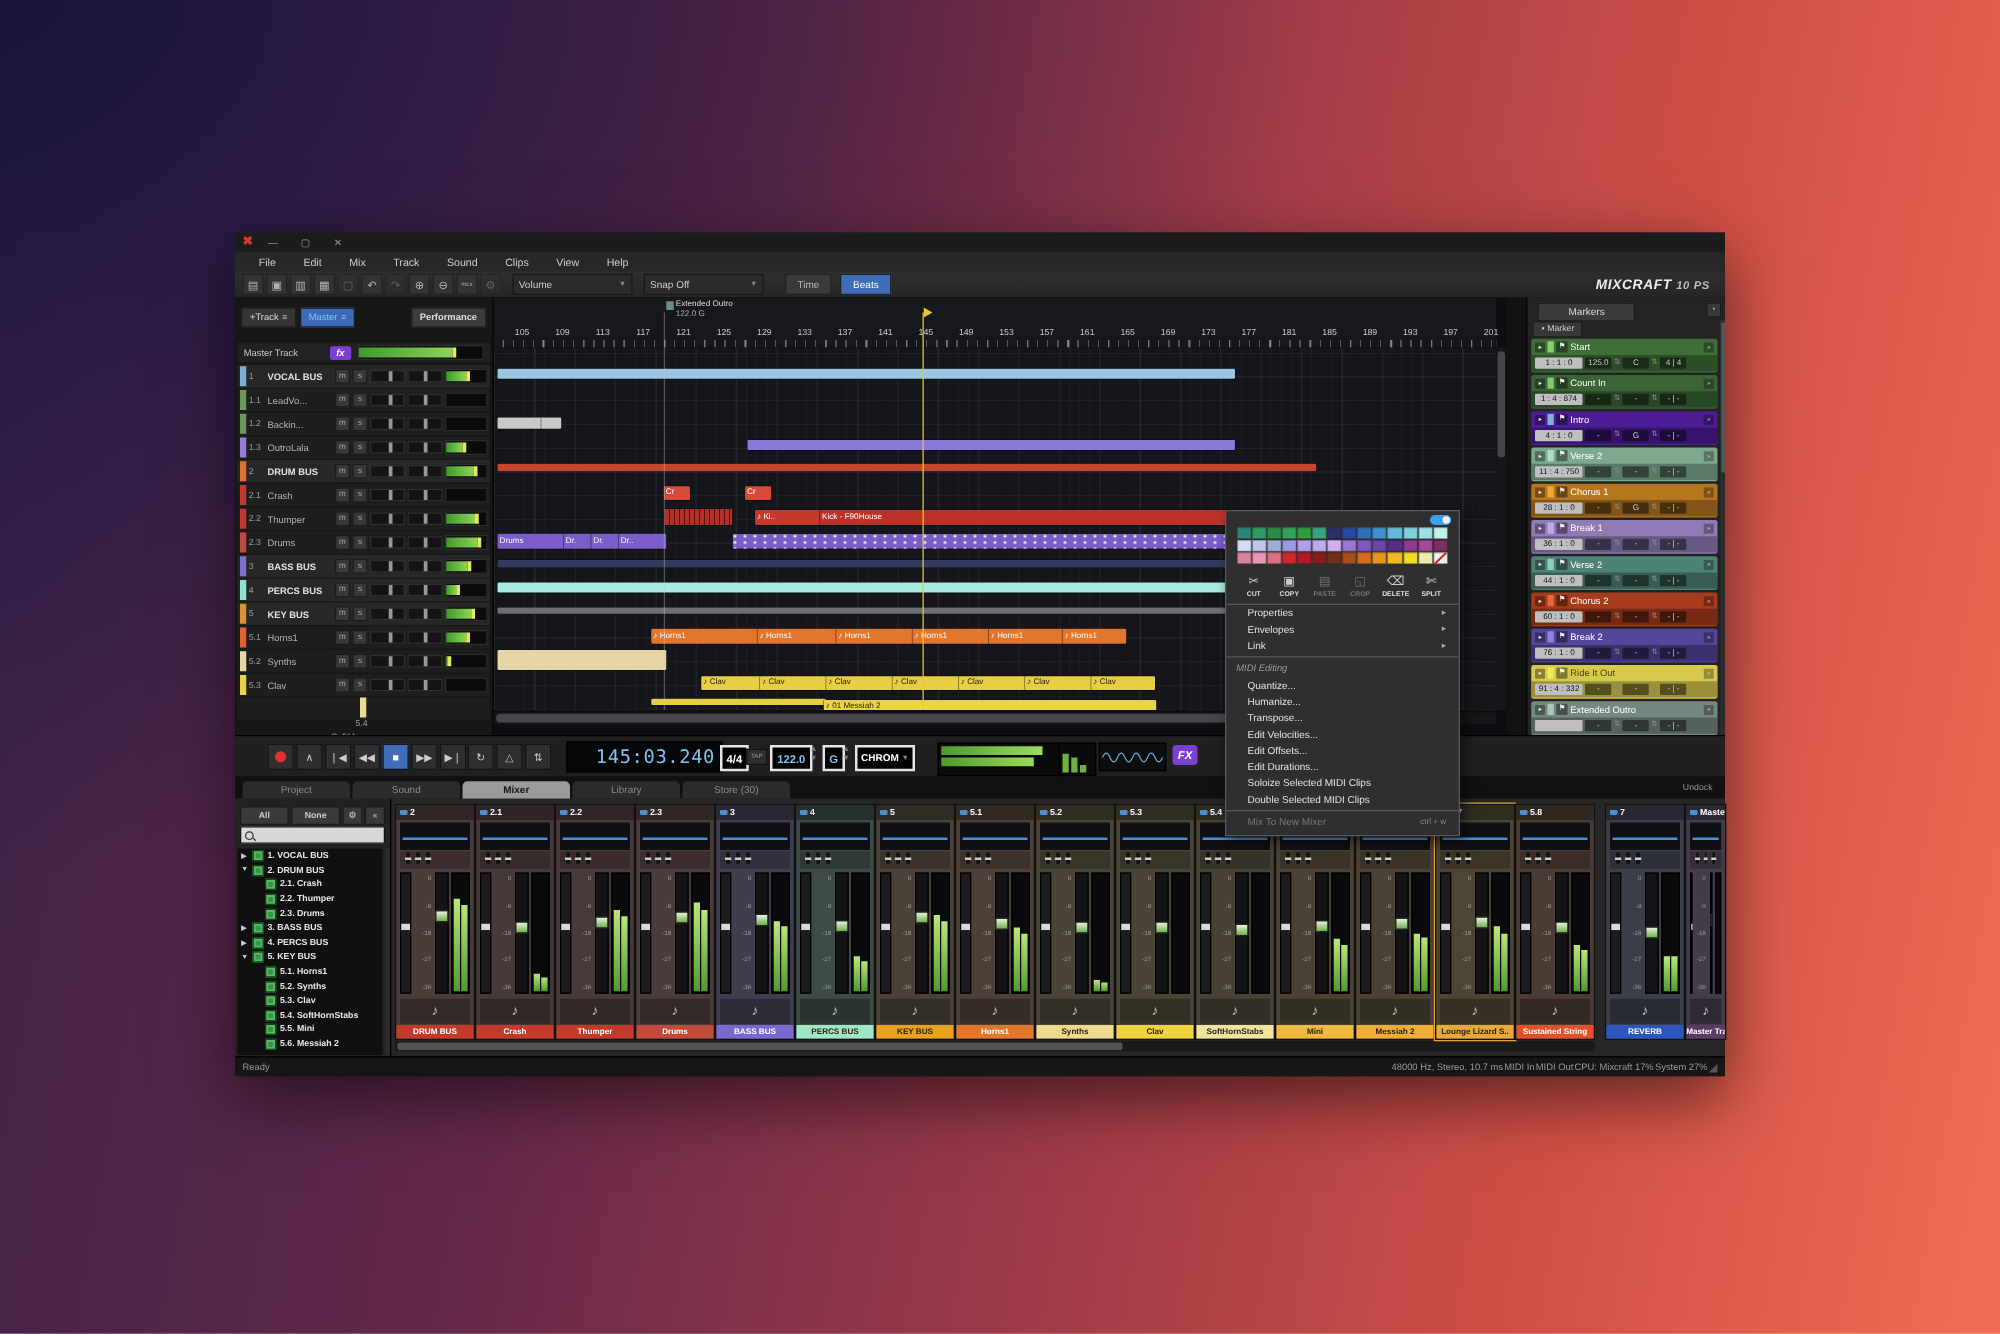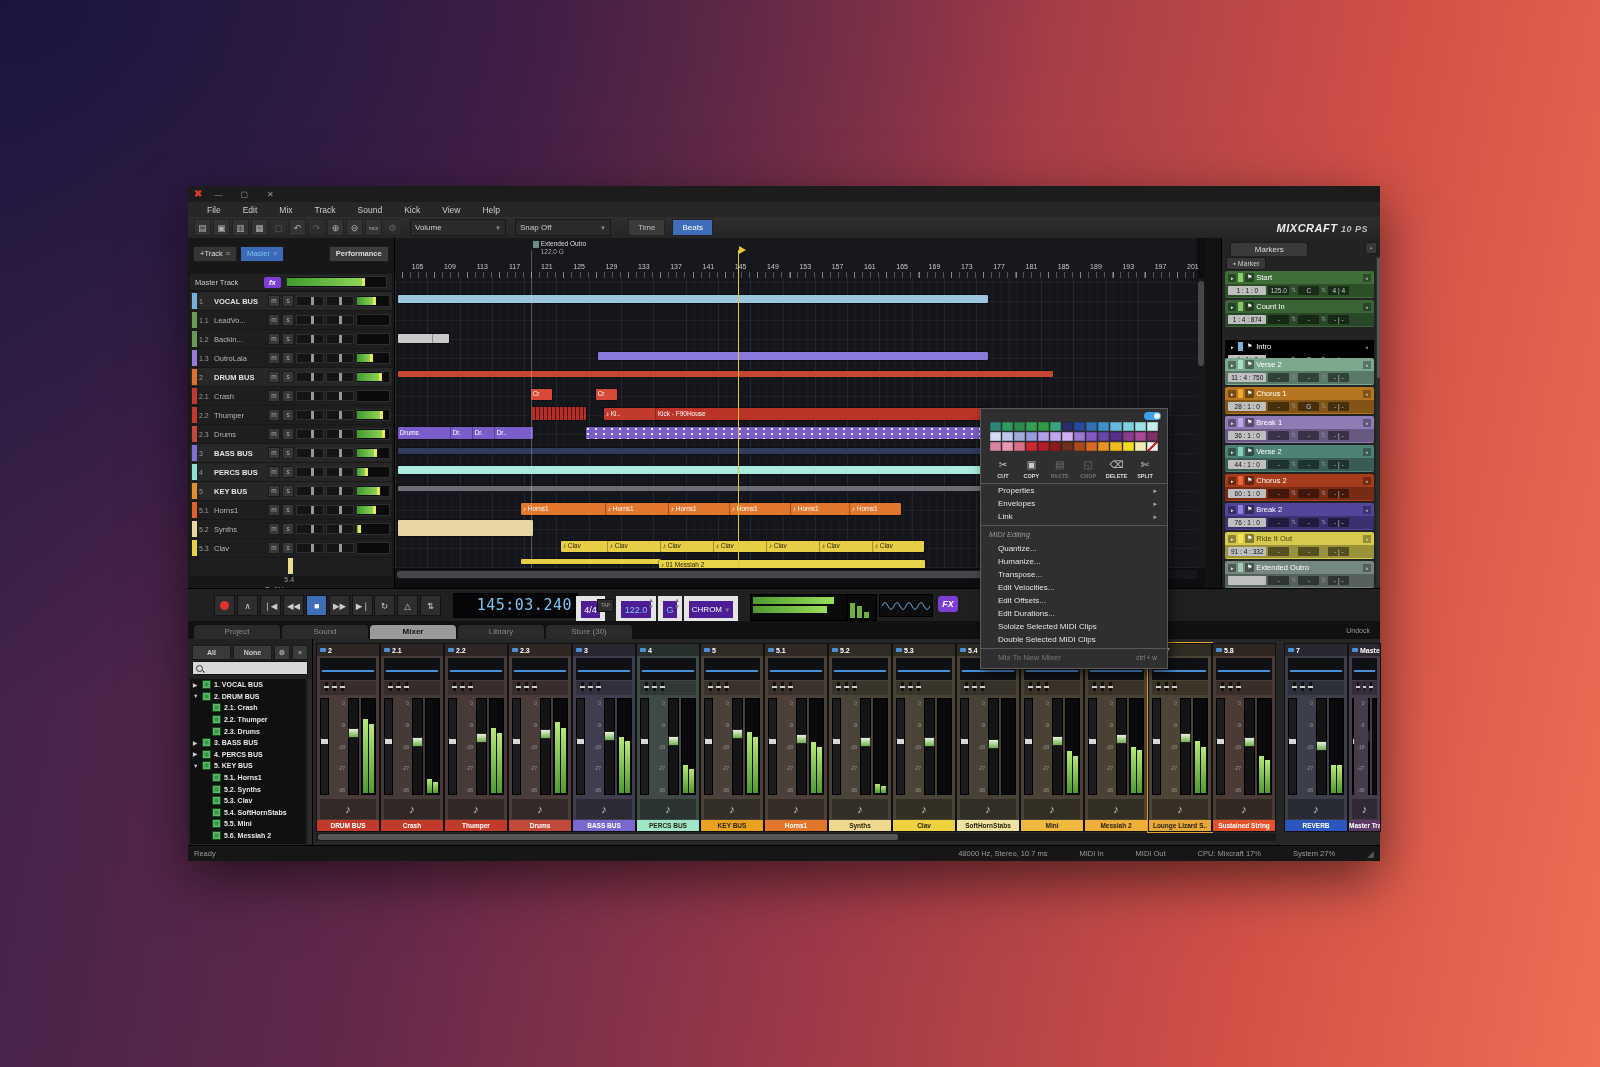--- a/index.html
+++ b/index.html
@@ -92,21 +92,21 @@
   .m-pos{width:38px;height:9px;background:#bfbfbf;color:#111;font-size:6.5px;line-height:9px;text-align:center;border-radius:1px;flex:none;}
   .m-val{min-width:19px;height:9px;background:rgba(0,0,0,.45);color:#ccc;font-size:6.5px;line-height:9px;text-align:center;border-radius:1px;padding:0 1px;}
   .m-spin{color:#8a8a8a;font-size:6px;line-height:9px;}
   
   .transport{position:absolute;top:402px;left:0;right:0;height:33px;background:#202020;border-top:1px solid #000;border-bottom:1px solid #000;}
   .tp-g{position:absolute;top:6px;display:flex;gap:2px;}
   .tpb{width:19px;height:19px;background:#2e2e2e;border:1px solid #141414;color:#ccc;display:flex;align-items:center;justify-content:center;font-size:8.5px;}
   .tpb .rec{width:9px;height:9px;border-radius:50%;background:#e03030;display:block;}
   .tpb.stop{background:#3f6db8;color:#fff;}
   .tp-time{position:absolute;left:265px;top:4px;width:118px;height:23px;background:#060608;border:1px solid #000;color:#7fc4f0;font-family:"DejaVu Sans Mono",monospace;font-size:15px;line-height:23px;text-align:right;padding-right:5px;letter-spacing:.5px;}
-  .tp-box{position:absolute;top:7px;height:17px;background:#4c1d95;border:5px solid #e5e5e5;color:#fff;font-weight:normal;font-size:9px;display:flex;align-items:center;justify-content:center;}
+  .tp-box{position:absolute;top:7px;height:17px;background:#000000;border:2px solid #e5e5e5;color:#fff;font-weight:bold;font-size:9px;display:flex;align-items:center;justify-content:center;}
   .tp-tap{position:absolute;top:10px;left:409px;width:15px;height:11px;background:#2e2e2e;border:1px solid #111;color:#999;font-size:5px;line-height:11px;text-align:center;}
   .blue{color:#7fc4f0 !important;}
   .spin{position:absolute;top:8px;color:#777;font-size:6px;line-height:7px;text-align:center;}
   .tp-meter{position:absolute;left:562px;top:5px;width:92px;height:21px;background:#0a0a0a;border:1px solid #000;padding:2px;display:flex;flex-direction:column;gap:2px;}
   .tp-meter i{display:block;height:7px;background:linear-gradient(90deg,#4f9a30,#9ade5a);}
   .tp-seg{position:absolute;left:659px;top:5px;width:24px;height:21px;background:#0a0a0a;border:1px solid #000;display:flex;gap:2px;align-items:flex-end;padding:2px;}
   .tp-seg i{width:5px;background:#6fae3f;display:block;}
   .tp-wave{position:absolute;left:691px;top:5px;width:52px;height:21px;background:#0d0d10;border:1px solid #000;}
   .tp-fx{position:absolute;left:750px;top:7px;width:20px;height:16px;background:#7b3fd4;border-radius:3px;color:#fff;font-weight:bold;font-style:italic;font-size:9px;line-height:16px;text-align:center;}
   
@@ -144,21 +144,21 @@
   .s-db{width:13px;display:flex;flex-direction:column;justify-content:space-between;font-size:5px;color:#999;text-align:right;padding:2px 1px;}
   .s-ftrack{width:9px;background:#141416;border:1px solid #000;position:relative;}
   .f-cap{position:absolute;left:-1px;right:-1px;height:8px;background:linear-gradient(#e8f4dc,#6fae4f);border:1px solid #222;display:block;}
   .s-meter{flex:1;background:#0a0a0c;border:1px solid #000;display:flex;gap:1px;align-items:flex-end;padding:1px;}
   .mb{flex:1;background:linear-gradient(#b8e878,#4f9a30);display:block;}
   .s-icon{height:20px;margin:1px 3px;background:rgba(0,0,0,.3);display:flex;align-items:center;justify-content:center;color:#c8c8c8;font-size:11px;flex:none;}
   .s-label{height:11px;font-size:6.5px;font-weight:bold;text-align:center;line-height:11px;overflow:hidden;white-space:nowrap;flex:none;}
   .mix-hscroll{position:absolute;left:128px;top:194px;width:960px;height:8px;background:#1a1a1a;}
   .mix-hscroll i{position:absolute;top:1px;bottom:1px;left:2px;width:580px;background:#555;display:block;border-radius:2px;}
   
-  .statusbar{position:absolute;left:0;right:0;bottom:0;height:15px;background:#161616;border-top:1px solid #000;display:flex;align-items:center;font-size:7.5px;color:#9a9a9a;padding:0 6px;gap:32px;}
+  .statusbar{position:absolute;left:0;right:0;bottom:0;height:15px;background:#161616;border-top:1px solid #000;display:flex;align-items:center;font-size:7.5px;color:#9a9a9a;padding:0 6px;gap:1px;}
   .sb-left{flex:1;}
   .grip{color:#555;font-size:9px;}
   
   .ctx{position:absolute;left:792px;top:222px;width:186px;background:#2f2f2f;border:1px solid #5a5a5a;box-shadow:3px 4px 10px rgba(0,0,0,.6);z-index:50;padding-bottom:4px;}
   .ctx-toggle{position:absolute;top:3px;right:6px;width:17px;height:8px;background:#3aa0e8;border-radius:4px;}
   .ctx-toggle::after{content:"";position:absolute;right:1px;top:1px;width:6px;height:6px;border-radius:50%;background:#f0f0f0;}
   .pal{margin:13px auto 4px;width:169px;}
   .pal-row{display:flex;gap:1px;margin-bottom:1px;}
   .sw{width:11.1px;height:9px;box-shadow:inset 0 0 0 .5px rgba(0,0,0,.35);}
   .sw.none{background:linear-gradient(135deg,transparent 43%,#d02020 45% 55%,transparent 57%),#f0f0f0;}
@@ -187,21 +187,21 @@
       <span class="winbtn">▢</span>
       <span class="winbtn">✕</span>
     </div>
 
     <div class="menubar">
         <div class="menu-item">File</div>
         <div class="menu-item">Edit</div>
         <div class="menu-item">Mix</div>
         <div class="menu-item">Track</div>
         <div class="menu-item">Sound</div>
-        <div class="menu-item">Kick</div>
+        <div class="menu-item">Clips</div>
         <div class="menu-item">View</div>
         <div class="menu-item">Help</div>
       </div>
 
     <div class="toolbar">
       <div class="tb-icons">
           <div class="ti">▤</div>
           <div class="ti">▣</div>
           <div class="ti">▥</div>
           <div class="ti">▦</div>
@@ -598,21 +598,21 @@
             </div>
             <div class="mrow2">
               <div class="m-pos">1 : 4 : 874</div>
               <div class="m-val">-</div>
               <div class="m-spin">⇅</div>
               <div class="m-val">-</div>
               <div class="m-spin">⇅</div>
               <div class="m-val">- | -</div>
             </div>
           </div>
-          <div class="mcard" style="top: 102px; background: #000000;">
+          <div class="mcard" style="top: 91px; background: #4c1d95;">
             <div class="mrow1">
               <div class="m-exp">▸</div>
               <div class="m-swatch" style="background: rgb(122, 180, 216);"></div>
               <div class="m-flag">⚑</div>
               <div class="m-name">Intro</div>
               <div class="m-more">»</div>
             </div>
             <div class="mrow2">
               <div class="m-pos">4 : 1 : 0</div>
               <div class="m-val">-</div>

